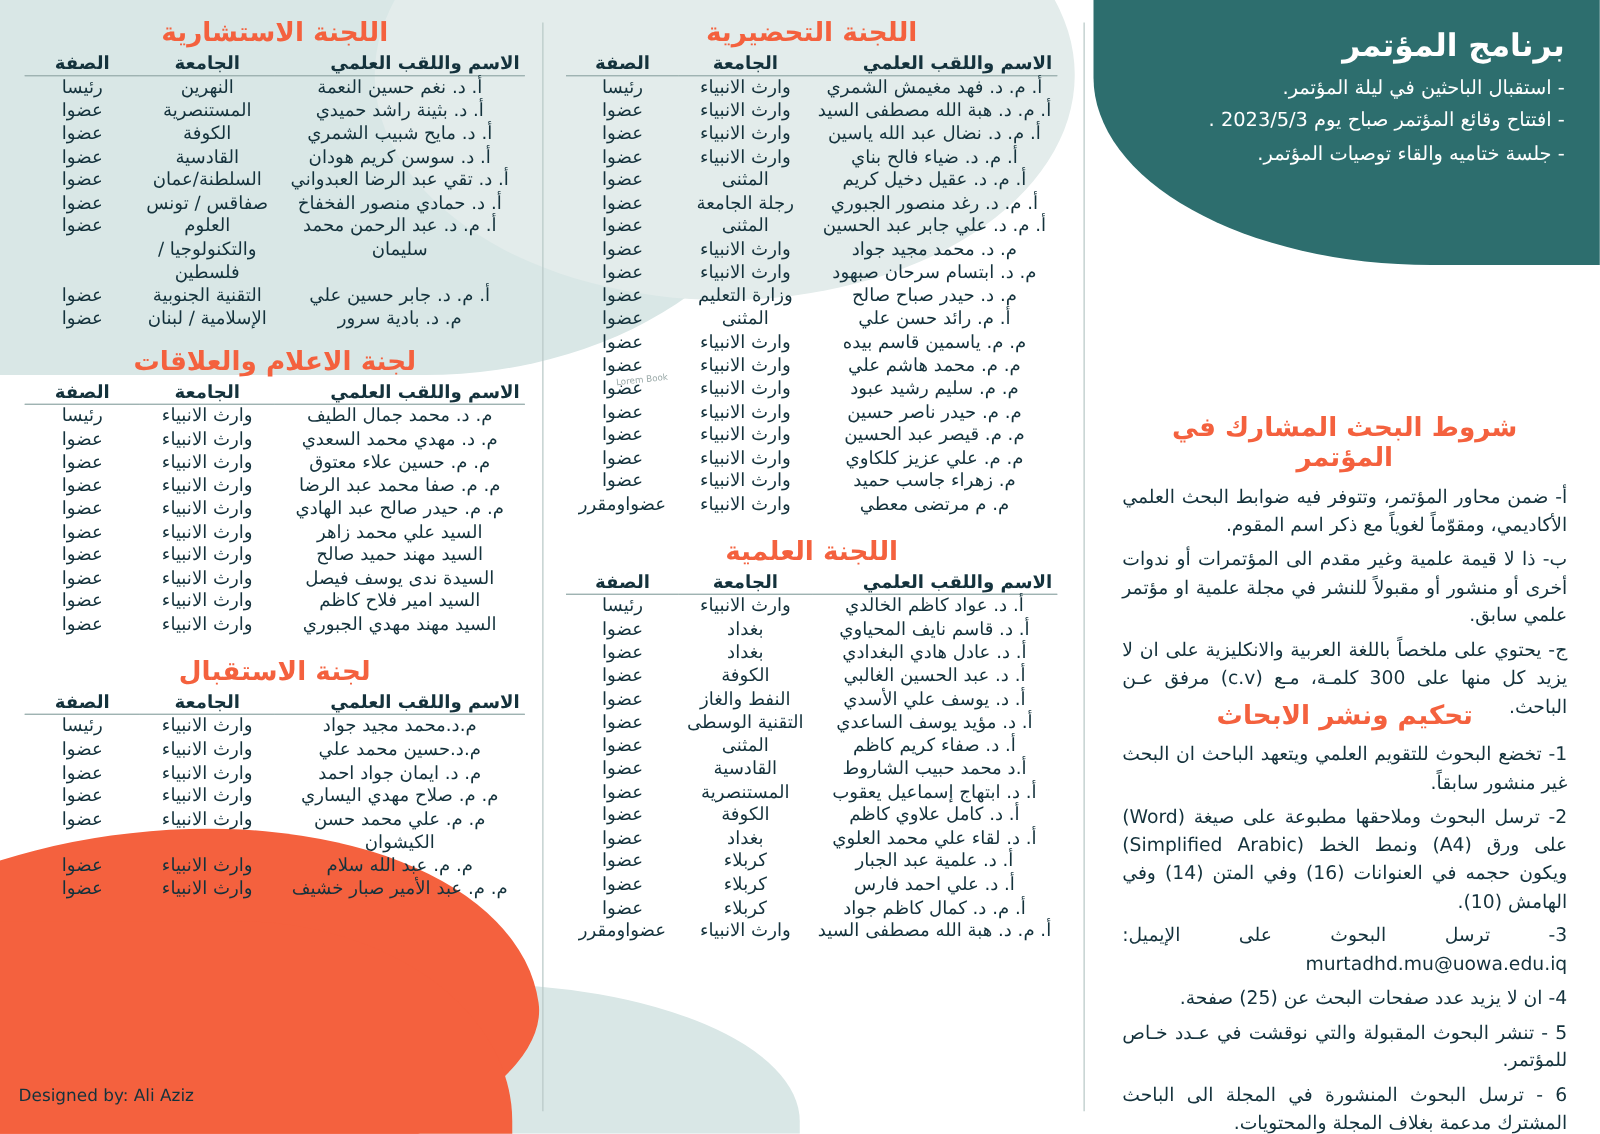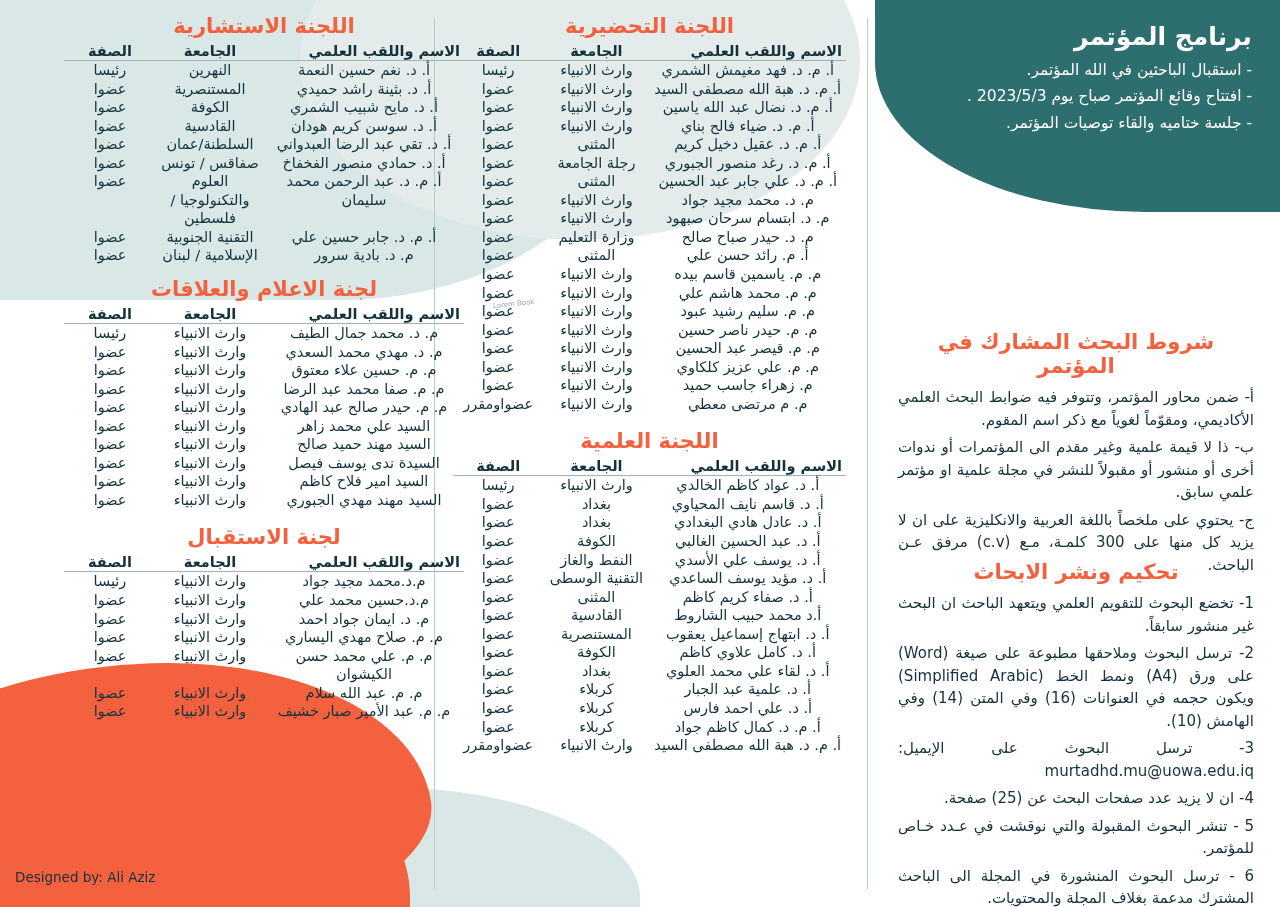--- a/index.html
+++ b/index.html
@@ -48,21 +48,21 @@
     position:absolute;top:18px;height:871px;width:1px;background:#b9c9c8;z-index:5;
   }
   .vline.v1{right:412px;}
   .vline.v2{right:845px;}
 
   
   .content{position:absolute;inset:0;z-index:10;}
 
   .col{position:absolute;}
   .col-right{right:434px;top:14px;width:393px;}
-  .col-far-right{right:816px;top:14px;width:400px;}
+  .col-far-right{right:860px;top:14px;width:400px;}
 
   h2.sec-title{
     margin:0 0 4px 0;text-align:center;color:#f4613e;
     font-size:21px;font-weight:bold;letter-spacing:0;
     font-family:"DejaVu Sans","Liberation Sans",sans-serif;
   }
 
   table.tbl{
     width:100%;border-collapse:collapse;font-size:14.5px;
     color:#14323c;
@@ -119,21 +119,21 @@
 <div class="bg-orange2"></div>
 <div class="right-panel"></div>
 <div class="right-teal"></div>
 <div class="vline v1"></div>
 <div class="vline v2"></div>
 
 <div class="content">
 
   <div class="prog">
     <h1>برنامج المؤتمر</h1>
-    <p>- استقبال الباحثين في الله المؤتمر.</p>
+    <p>- استقبال الباحثين في ليلة المؤتمر.</p>
     <p>- افتتاح وقائع المؤتمر صباح يوم 2023/5/3 .</p>
     <p>- جلسة ختاميه والقاء توصيات المؤتمر.</p>
   </div>
 
   <div class="rblock" style="top:330px;">
     <h2>شروط البحث المشارك في المؤتمر</h2>
     <p class="just">أ-  ضمن محاور المؤتمر، وتتوفر فيه ضوابط البحث العلمي الأكاديمي، ومقوّماً لغوياً مع ذكر اسم المقوم.</p>
     <p class="just">ب- ذا لا قيمة علمية وغير مقدم الى المؤتمرات أو ندوات أخرى أو منشور أو مقبولاً للنشر في مجلة علمية او مؤتمر علمي سابق.</p>
     <p class="just">ج- يحتوي على ملخصاً باللغة العربية والانكليزية على ان لا يزيد كل منها على 300 كلمـة، مـع (c.v) مرفق عـن الباحث.</p>
   </div>

